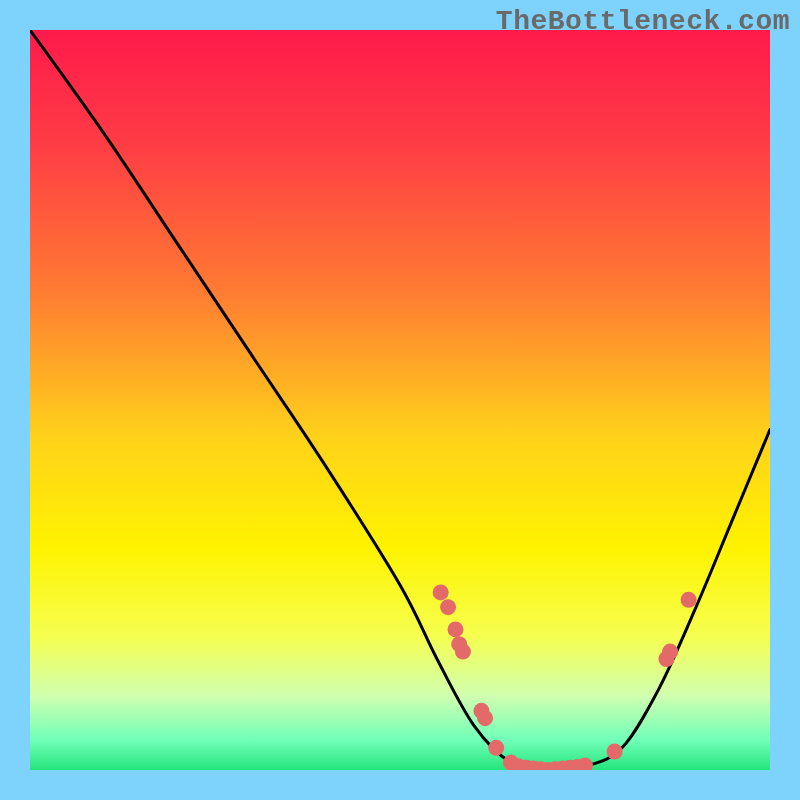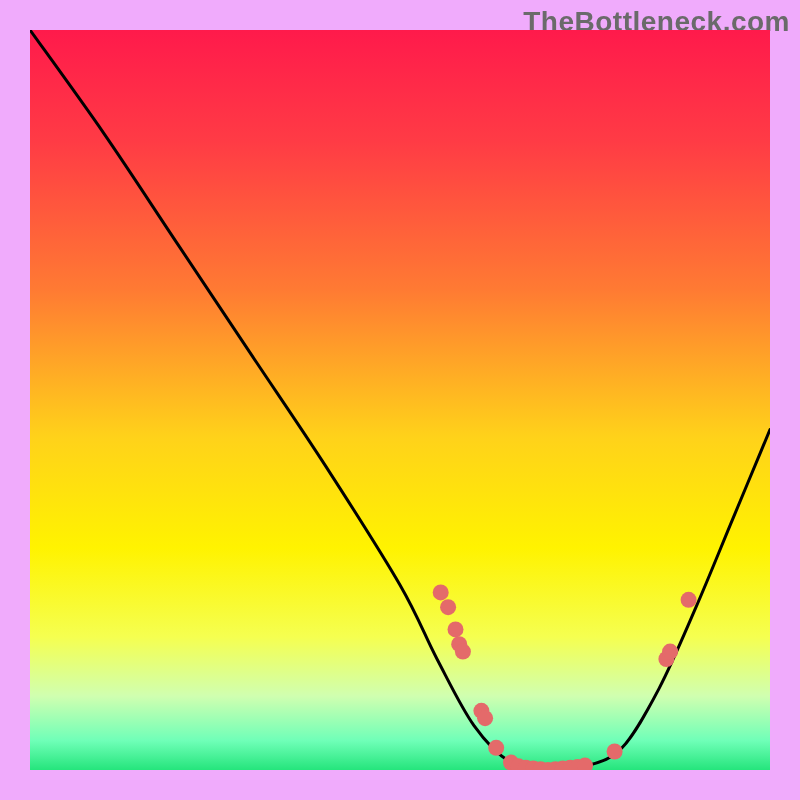--- a/index.html
+++ b/index.html
@@ -8,21 +8,22 @@
     width: 800px;
     height: 800px;
     background: #000000;
     overflow: hidden;
     font-family: Arial, Helvetica, sans-serif;
   }
   .stage {
     position: relative;
     width: 800px;
     height: 800px;
-    background: #f0abfc;
+    background: #7dd3fc;
+    font-family: Liberation Mono, monospace;
   }
   .watermark {
     position: absolute;
     top: 6px;
     right: 10px;
     color: #6a6a6a;
     font-size: 28px;
     font-weight: 600;
     letter-spacing: 0.5px;
     user-select: none;

